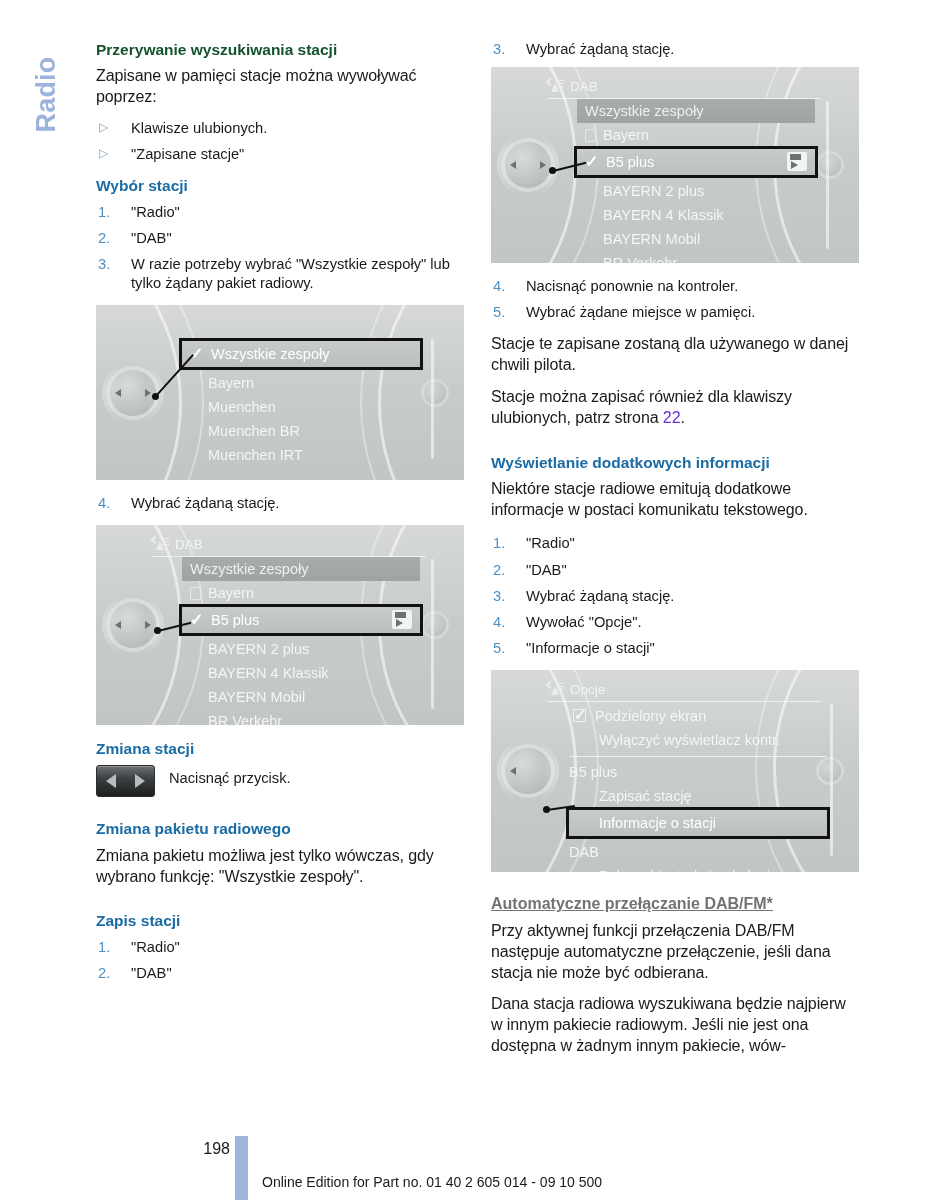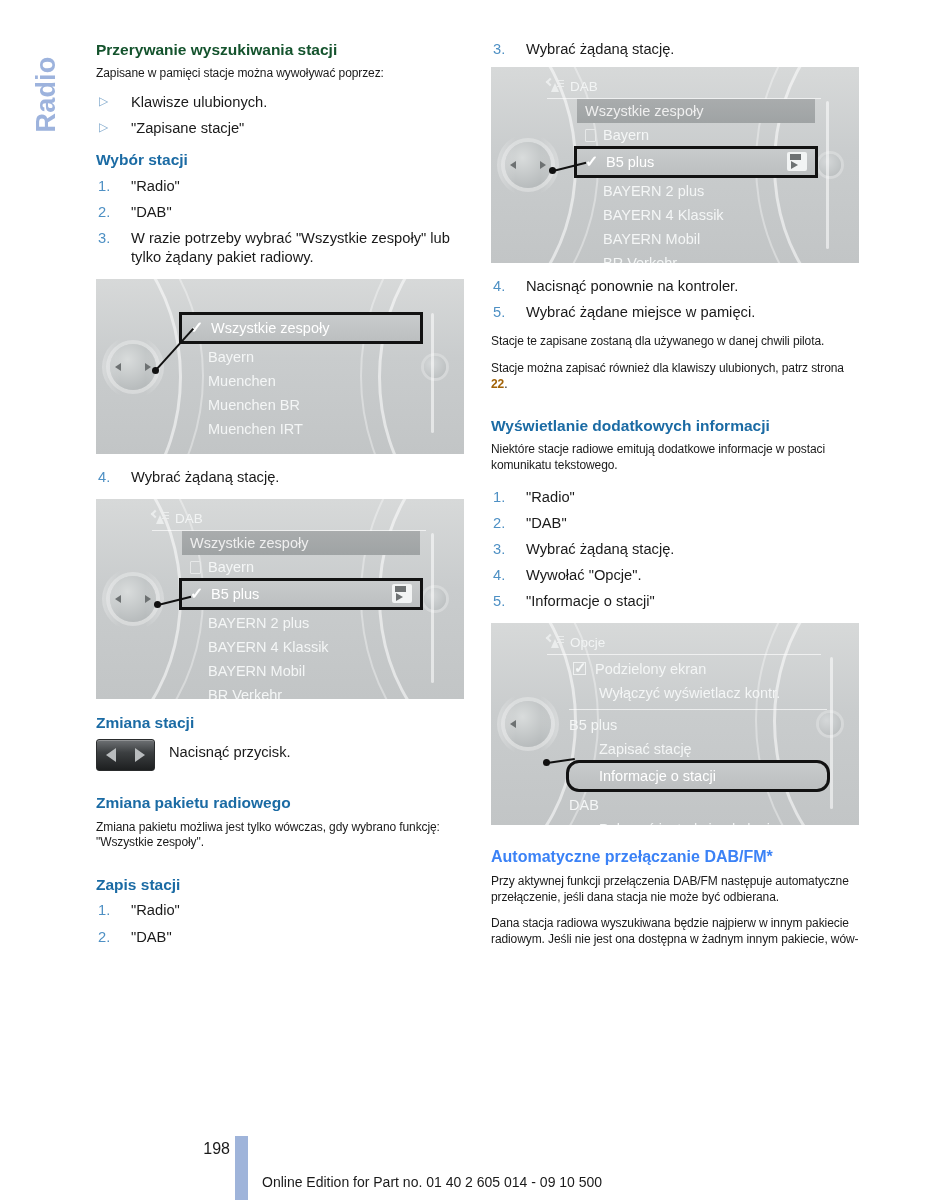--- a/index.html
+++ b/index.html
@@ -51,32 +51,32 @@
   .col-right { left: 491px; }
 
   h2.section {
     font-size: 15.5px;
     font-weight: bold;
     color: #14532d;
     margin: 0 0 7px 0;
     line-height: 1.25;
   }
   h2.section.strong { color: #1b6ba4; }
-  h2.section.dark   { color: #3b82f6; }
+  h2.section.dark   { color: #737373; text-decoration: underline; }
 
   p.body {
-    font-size: 12px;
+    font-size: 16px;
     line-height: 1.30;
     margin: 0 0 11px 0;
     color: #1a1a1a;
     letter-spacing: -0.1px;
   }
   p.body.tight { margin-bottom: 9px; }
 
-  .pageref { color: #a16207; font-weight: bold; }
+  .pageref { color: #6d28d9; }
 
   
   ol.steps, ul.bullets {
     list-style: none;
     margin: 0 0 12px 0;
     padding: 0;
   }
   ol.steps li, ul.bullets li {
     position: relative;
     padding-left: 35px;
@@ -712,21 +712,21 @@
         <div class="row indent">
           <span>Wyłączyć wyświetlacz kontr.</span>
         </div>
         <div class="sep"></div>
         <div class="row plain">
           <span>B5 plus</span>
         </div>
         <div class="row indent">
           <span>Zapisać stację</span>
         </div>
-        <div class="row sel" style="padding-left:30px;border-radius:13px;">
+        <div class="row sel" style="padding-left:30px;">
           <span>Informacje o stacji</span>
         </div>
         <div class="row plain">
           <span>DAB</span>
         </div>
         <div class="row indent">
           <span>Pokazać instrukcję obsługi</span>
         </div>
       </div>
 

